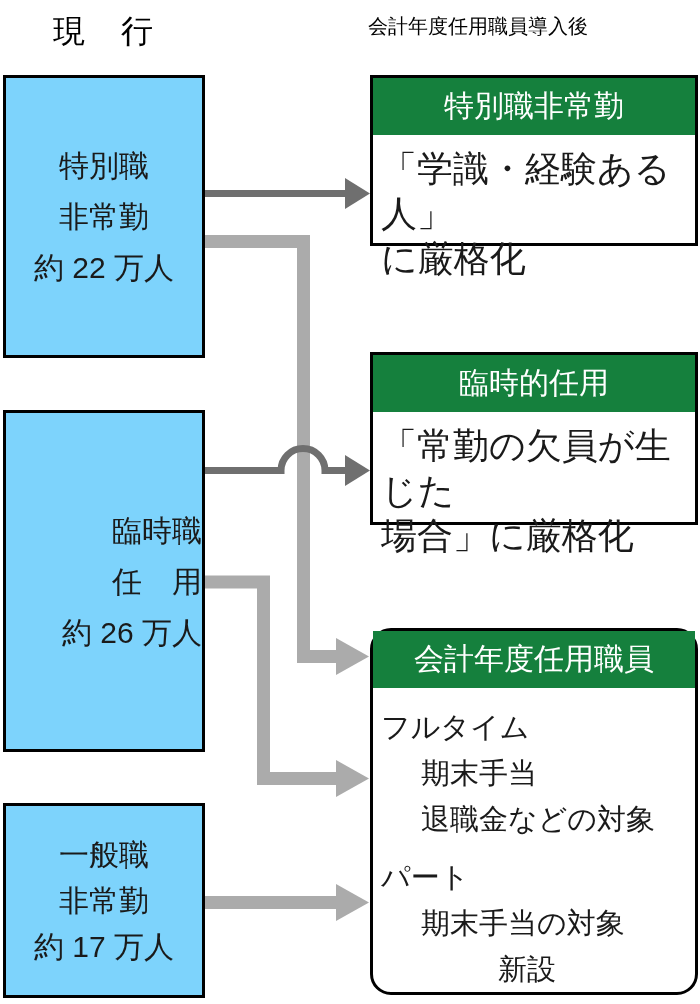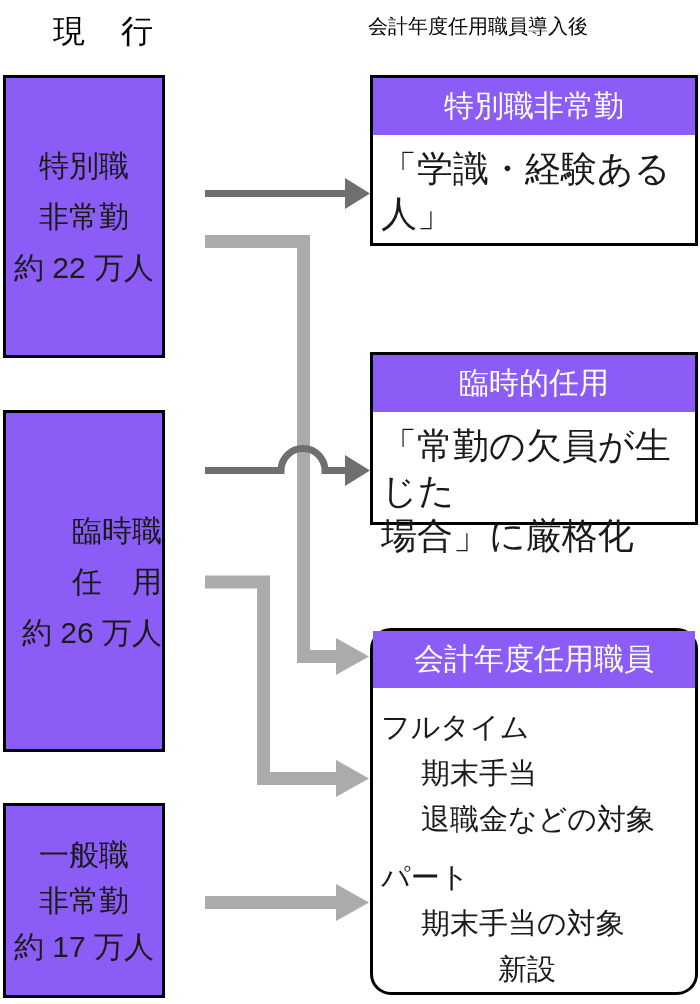--- a/index.html
+++ b/index.html
@@ -18,23 +18,23 @@
     white-space: nowrap;
     color: #000000;
   }
   .hdr-current { left: 53px; top: 10px; font-size: 32px; letter-spacing: 2px; }
   .hdr-after   { left: 368px; top: 13px; font-size: 20px; }
 
   
   .cbox {
     position: absolute;
     left: 3px;
-    width: 162px;
+    width: 202px;
     box-sizing: border-box;
-    background: #8b5cf6;
+    background: #7dd3fc;
     border: 3px solid #000;
     display: flex;
     flex-direction: column;
     justify-content: center;
     align-items: center;
     font-size: 30px;
     line-height: 51px;
     text-align: center;
   }
   #cbox0 { top: 75px;  height: 283px; }
@@ -47,21 +47,21 @@
     left: 370px;
     width: 328px;
     box-sizing: border-box;
     background: #ffffff;
     border: 3px solid #000;
   }
   #abox0 { top: 75px;  height: 171px; }
   #abox1 { top: 352px; height: 173px; }
   #abox2 { top: 628px; height: 367px; border-radius: 21px; }
   .abox-hdr {
-    background: #8b5cf6;
+    background: #15803d;
     color: #fff;
     height: 57px;
     display: flex;
     justify-content: center;
     align-items: center;
     font-size: 30px;
     font-weight: 500;
   }
   .abox-body {
     font-size: 36px;
@@ -101,20 +101,21 @@
   <div class="cbox" id="cbox2">
     <div>一般職</div>
     <div>非常勤</div>
     <div>約 17 万人</div>
   </div>
 
   <div class="abox" id="abox0">
     <div class="abox-hdr">特別職非常勤</div>
     <div class="abox-body">
       <div>「学識・経験ある人」</div>
+      <div>に厳格化</div>
     </div>
   </div>
   <div class="abox" id="abox1">
     <div class="abox-hdr">臨時的任用</div>
     <div class="abox-body">
       <div>「常勤の欠員が生じた</div>
       <div>場合」に厳格化</div>
     </div>
   </div>
   <div class="abox" id="abox2">

